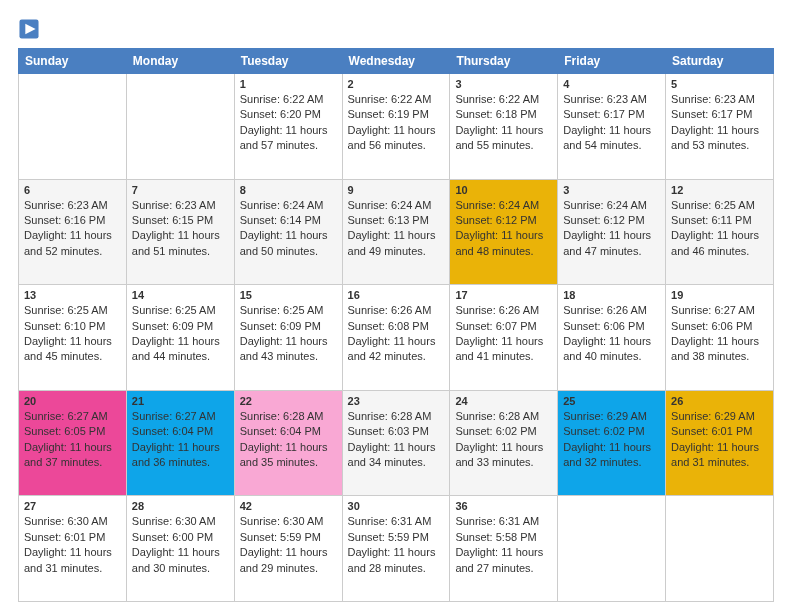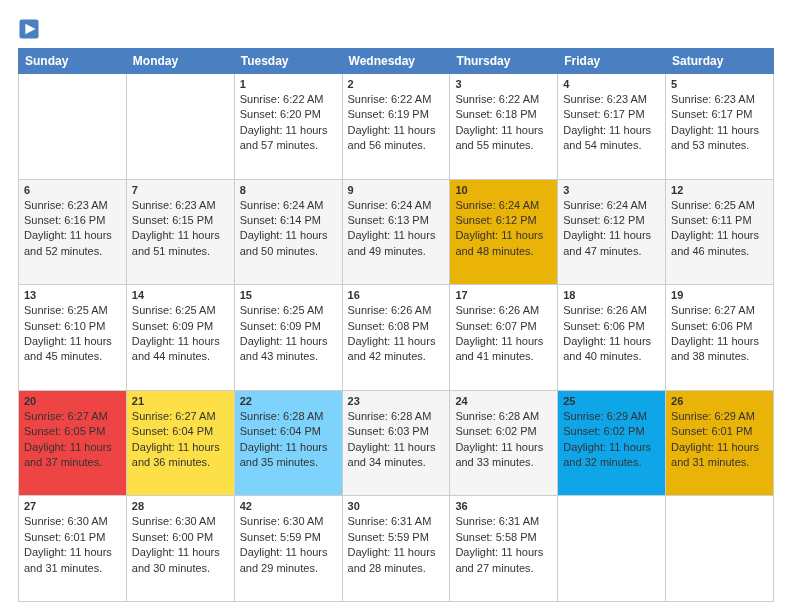--- a/index.html
+++ b/index.html
@@ -247,33 +247,33 @@
 Daylight: 11 hours and 40 minutes.</div>
           </td>
           <td>
             <span class="day-num">19</span>
             <div class="day-info" style="white-space: pre-line;">Sunrise: 6:27 AM
 Sunset: 6:06 PM
 Daylight: 11 hours and 38 minutes.</div>
           </td>
         </tr>
         <tr>
-          <td style="background: #ef4444;">
+          <td style="background: #ec4899;">
             <span class="day-num">20</span>
             <div class="day-info" style="white-space: pre-line;">Sunrise: 6:27 AM
 Sunset: 6:05 PM
 Daylight: 11 hours and 37 minutes.</div>
           </td>
-          <td style="background: #fde047;">
+          <td style="background: #0ea5e9;">
             <span class="day-num">21</span>
             <div class="day-info" style="white-space: pre-line;">Sunrise: 6:27 AM
 Sunset: 6:04 PM
 Daylight: 11 hours and 36 minutes.</div>
           </td>
-          <td style="background: #7dd3fc;">
+          <td style="background: #f9a8d4;">
             <span class="day-num">22</span>
             <div class="day-info" style="white-space: pre-line;">Sunrise: 6:28 AM
 Sunset: 6:04 PM
 Daylight: 11 hours and 35 minutes.</div>
           </td>
           <td style="background: rgb(245, 245, 245); margin-top: 16px;">
             <span class="day-num">23</span>
             <div class="day-info" style="white-space: pre-line;">Sunrise: 6:28 AM
 Sunset: 6:03 PM
 Daylight: 11 hours and 34 minutes.</div>

